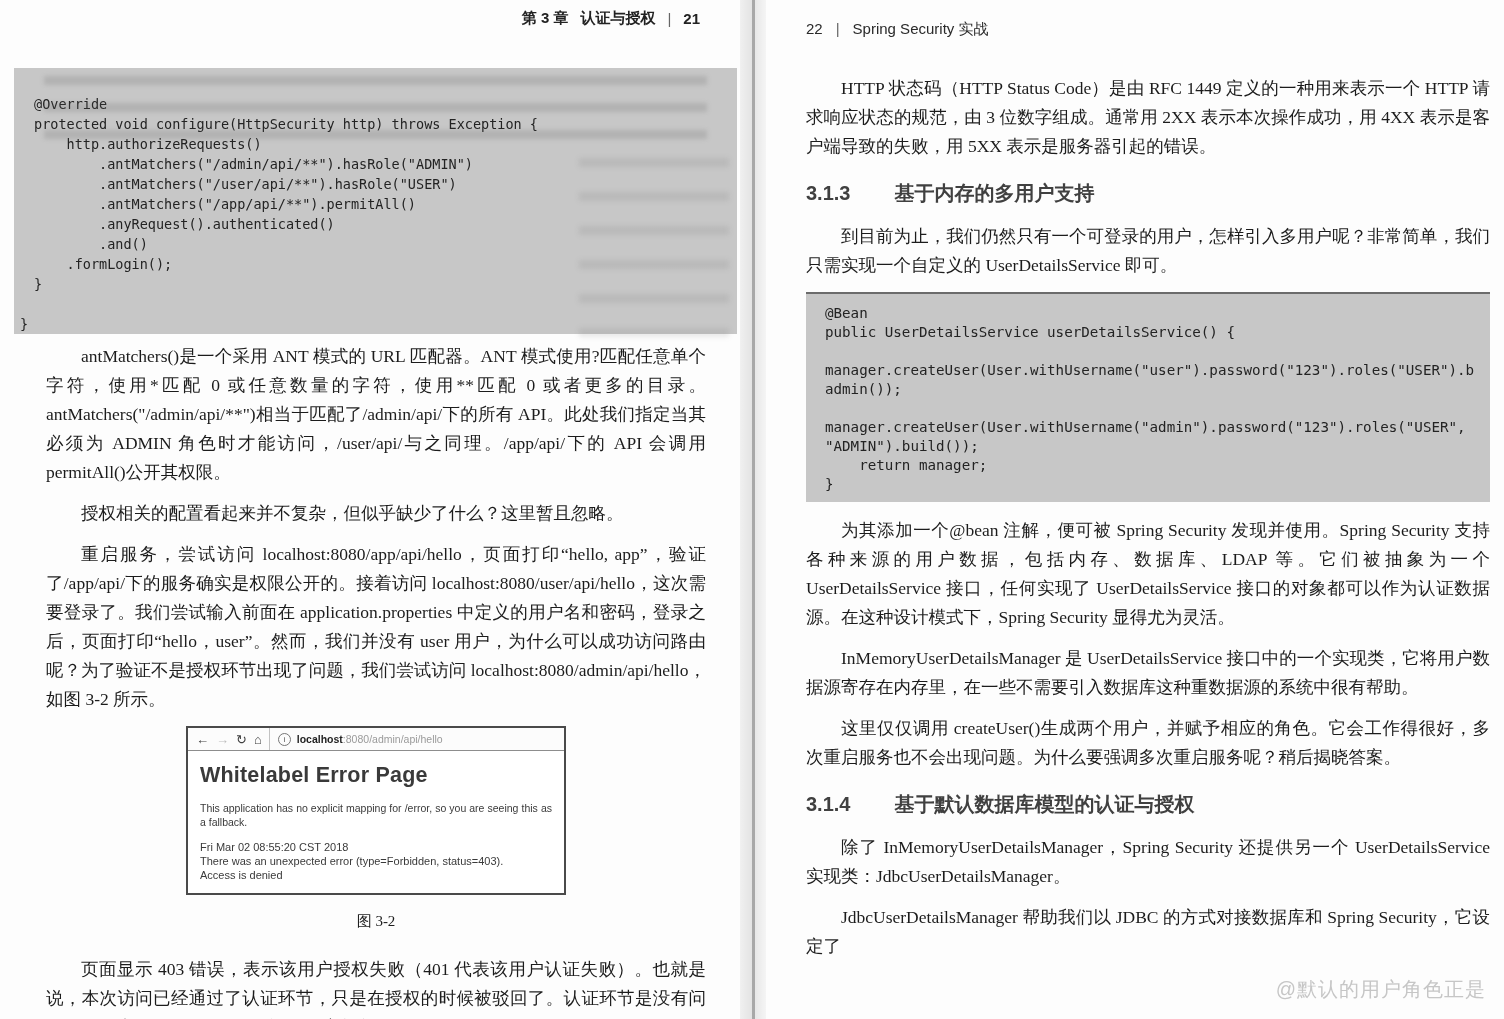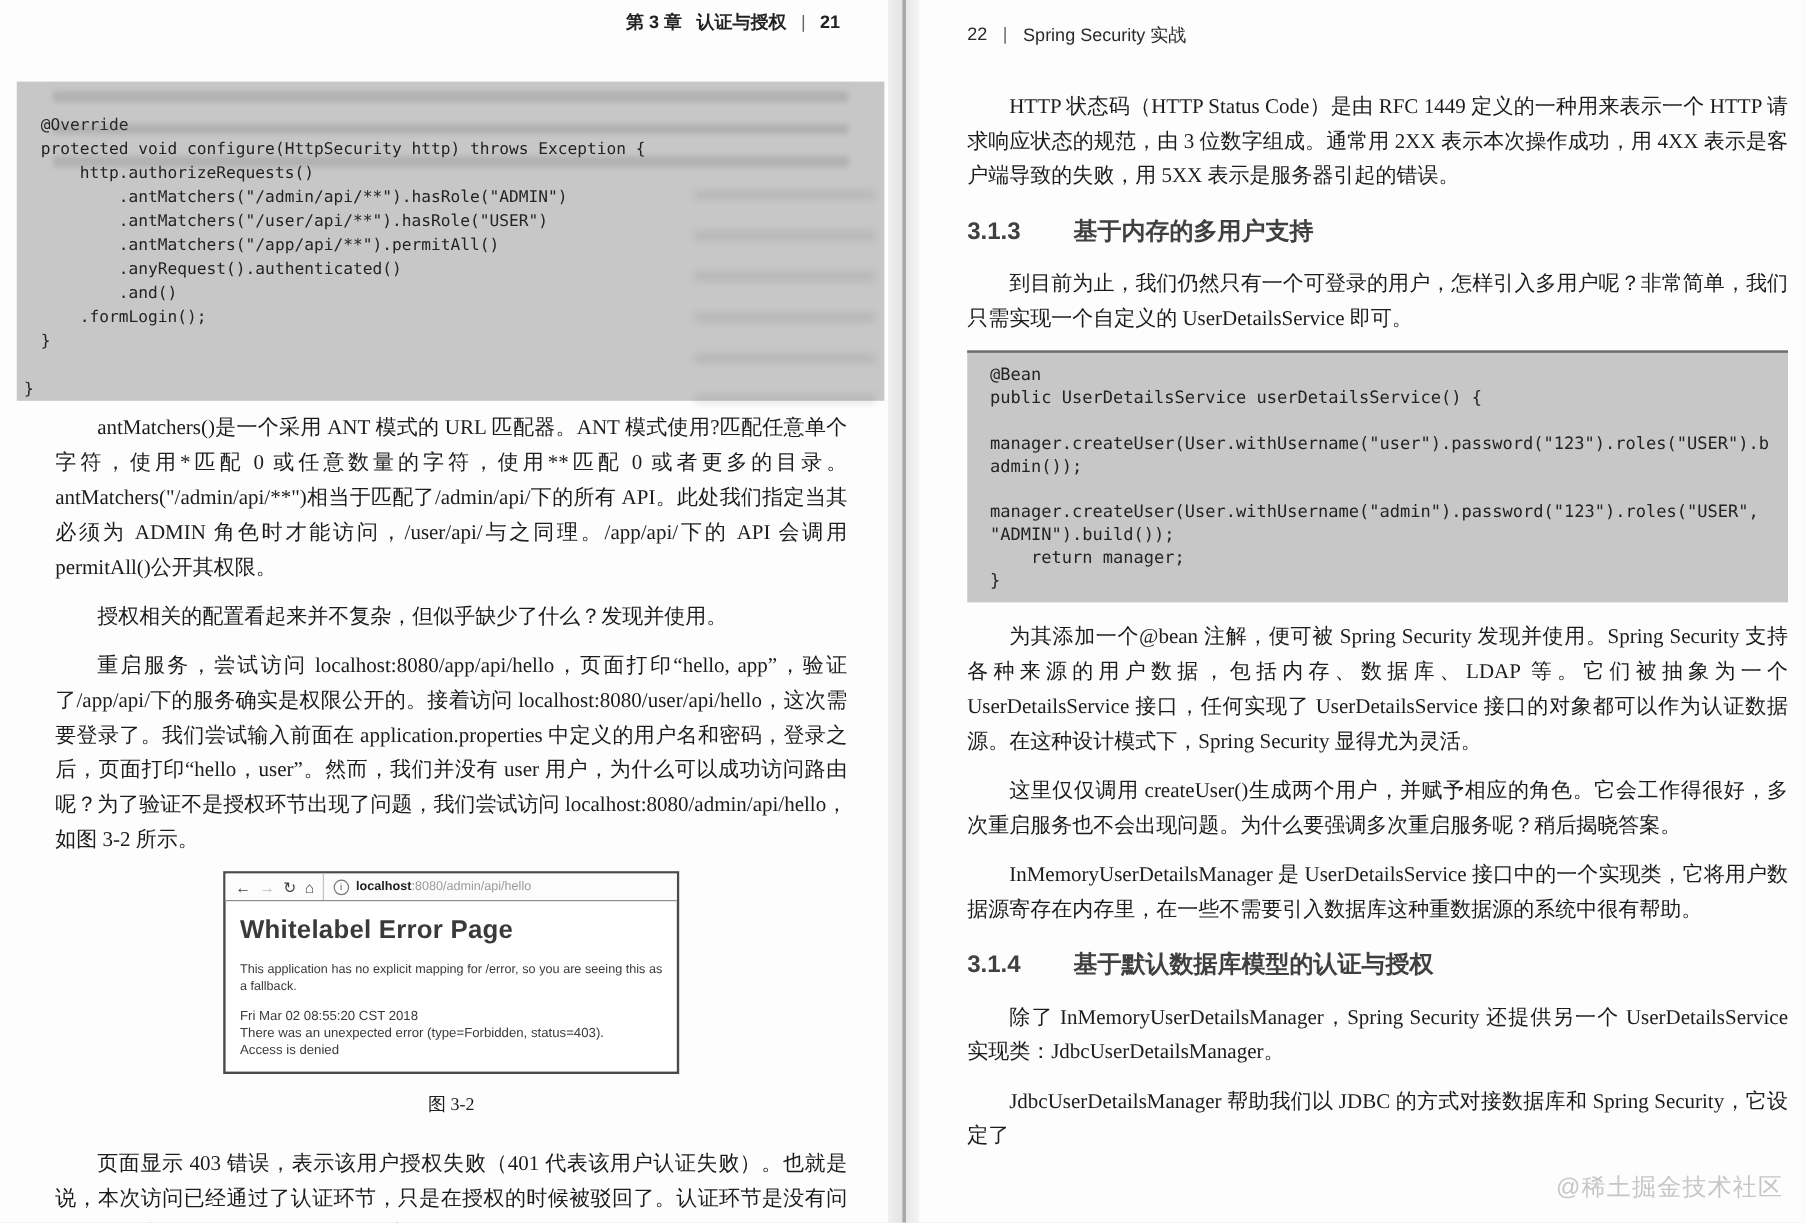--- a/index.html
+++ b/index.html
@@ -144,21 +144,21 @@
       <div class="code-line">        .anyRequest().authenticated()</div>
       <div class="code-line">        .and()</div>
       <div class="code-line">    .formLogin();</div>
       <div class="code-line">}</div>
       <div class="code-line"></div>
       <div class="code-line outdent">}</div>
     </div>
 
     <div class="lp-body">
       <p class="para">antMatchers()是一个采用 ANT 模式的 URL 匹配器。ANT 模式使用?匹配任意单个字符，使用*匹配 0 或任意数量的字符，使用**匹配 0 或者更多的目录。antMatchers("/admin/api/**")相当于匹配了/admin/api/下的所有 API。此处我们指定当其必须为 ADMIN 角色时才能访问，/user/api/与之同理。/app/api/下的 API 会调用 permitAll()公开其权限。</p>
-      <p class="para">授权相关的配置看起来并不复杂，但似乎缺少了什么？发现并使用。</p>
+      <p class="para">授权相关的配置看起来并不复杂，但似乎缺少了什么？这里暂且忽略。</p>
       <p class="para">重启服务，尝试访问 localhost:8080/app/api/hello，页面打印“hello, app”，验证了/app/api/下的服务确实是权限公开的。接着访问 localhost:8080/user/api/hello，这次需要登录了。我们尝试输入前面在 application.properties 中定义的用户名和密码，登录之后，页面打印“hello，user”。然而，我们并没有 user 用户，为什么可以成功访问路由呢？为了验证不是授权环节出现了问题，我们尝试访问 localhost:8080/admin/api/hello，如图 3-2 所示。</p>
 
       <div class="figure">
         <div class="browser">
           <div class="browser-bar">
             <span class="nav-icon">←</span>
             <span class="nav-icon fwd">→</span>
             <span class="nav-icon">↻</span>
             <span class="nav-icon">⌂</span>
             <span class="urlbox">
@@ -208,28 +208,28 @@
         <div class="code-line">manager.createUser(User.withUsername("user").password("123").roles("USER").b</div>
         <div class="code-line">admin());</div>
         <div class="code-line"></div>
         <div class="code-line">manager.createUser(User.withUsername("admin").password("123").roles("USER",</div>
         <div class="code-line">"ADMIN").build());</div>
         <div class="code-line">    return manager;</div>
         <div class="code-line">}</div>
       </div>
 
       <p class="para">为其添加一个@bean 注解，便可被 Spring Security 发现并使用。Spring Security 支持各种来源的用户数据，包括内存、数据库、LDAP 等。它们被抽象为一个 UserDetailsService 接口，任何实现了 UserDetailsService 接口的对象都可以作为认证数据源。在这种设计模式下，Spring Security 显得尤为灵活。</p>
+      <p class="para">InMemoryUserDetailsManager 是 UserDetailsService 接口中的一个实现类，它将用户数据源寄存在内存里，在一些不需要引入数据库这种重数据源的系统中很有帮助。</p>
       <p class="para">这里仅仅调用 createUser()生成两个用户，并赋予相应的角色。它会工作得很好，多次重启服务也不会出现问题。为什么要强调多次重启服务呢？稍后揭晓答案。</p>
-      <p class="para">InMemoryUserDetailsManager 是 UserDetailsService 接口中的一个实现类，它将用户数据源寄存在内存里，在一些不需要引入数据库这种重数据源的系统中很有帮助。</p>
 
       <div class="section-heading">
         <span>3.1.4</span>
         <span>基于默认数据库模型的认证与授权</span>
       </div>
 
       <p class="para">除了 InMemoryUserDetailsManager，Spring Security 还提供另一个 UserDetailsService 实现类：JdbcUserDetailsManager。</p>
       <p class="para">JdbcUserDetailsManager 帮助我们以 JDBC 的方式对接数据库和 Spring Security，它设定了</p>
     </div>
   </div>
 
-  <div class="watermark">@稀土掘金技术社区</div>
+  <div class="watermark">@默认的用户角色正是</div>
 
 </div>
 
 </body></html>

